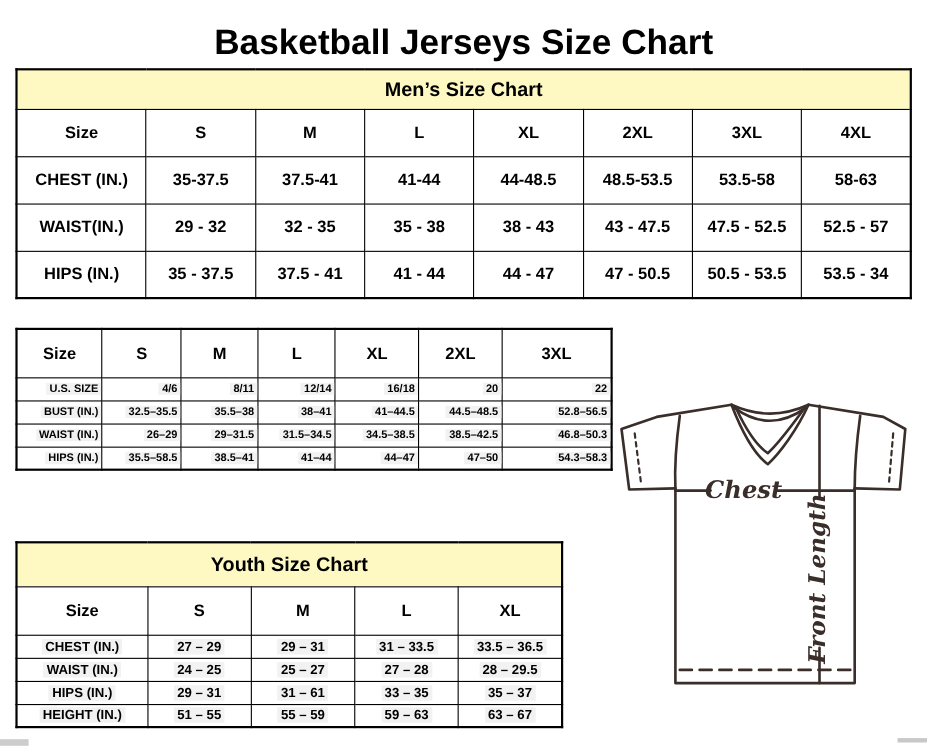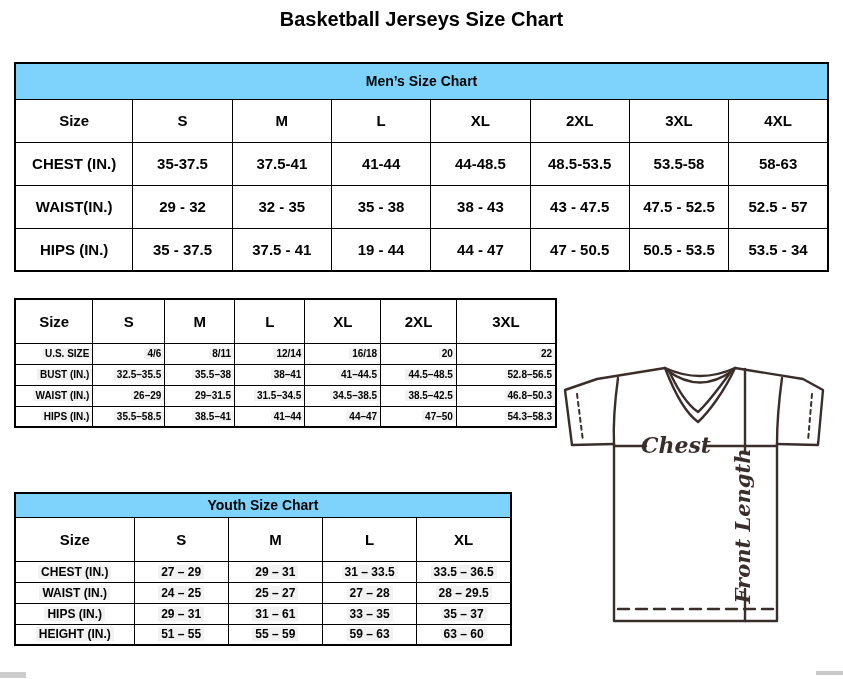--- a/index.html
+++ b/index.html
@@ -7,59 +7,59 @@
   body {
     width: 843px; height: 679px;
     position: relative;
     background: #ffffff;
     font-family: "Liberation Sans", sans-serif;
     color: #000;
     overflow: hidden;
   }
   h1.page-title {
     position: absolute; top: 4px; left: 0; right: 0;
-    margin: 4px;
+    margin: 16px;
     text-align: center;
-    font-size: 20px;
+    font-size: 32px;
     font-weight: bold;
     letter-spacing: 0px;
   }
   table.sizechart {
     position: absolute;
     border-collapse: collapse;
     table-layout: fixed;
     background: #fff;
     border: 2px solid #000;
   }
   table.sizechart th, table.sizechart td {
     border: 1.5px solid #000;
     text-align: center;
     vertical-align: middle;
     font-weight: bold;
     padding: 0;
     overflow: hidden;
     white-space: nowrap;
   }
   table.sizechart tr.cap th {
-    background: #7dd3fc;
-    font-size: 14px;
+    background: #fef9c3;
+    font-size: 18px;
   }
   
   .t-mens { left: 14px; top: 62px; width: 815px; }
   .t-mens tr.cap th { height: 36px; }
   .t-mens tr.hdr th { height: 43px; font-size: 15px; }
   .t-mens tbody th, .t-mens tbody td { height: 43px; font-size: 15px; }
   
   .t-womens { left: 14px; top: 298px; width: 543px; }
   .t-womens tr.cap th { height: 39px; }
   .t-womens tr.hdr th { height: 44px; font-size: 15px; }
   .t-womens tbody th, .t-womens tbody td { height: 21px; font-size: 10px; text-align: right; }
   
   .t-youth { left: 14px; top: 492px; width: 498px; }
-  .t-youth tr.cap th { height: 24px; }
+  .t-youth tr.cap th { height: 40px; }
   .t-youth tr.hdr th { height: 44px; font-size: 15px; }
   .t-youth tbody th, .t-youth tbody td { height: 21px; font-size: 12px; }
   
   .hl { background: #f2f2f2; padding: 0 3px; }
   
   .jersey-diagram {
     position: absolute;
     left: 557px; top: 360px;
     width: 286px; height: 304px;
   }
@@ -130,21 +130,21 @@
         <td><span>35 - 38</span></td>
         <td><span>38 - 43</span></td>
         <td><span>43 - 47.5</span></td>
         <td><span>47.5 - 52.5</span></td>
         <td><span>52.5 - 57</span></td>
       </tr>
       <tr>
         <th><span>HIPS (IN.)</span></th>
         <td><span>35 - 37.5</span></td>
         <td><span>37.5 - 41</span></td>
-        <td><span>19 - 44</span></td>
+        <td><span>41 - 44</span></td>
         <td><span>44 - 47</span></td>
         <td><span>47 - 50.5</span></td>
         <td><span>50.5 - 53.5</span></td>
         <td><span>53.5 - 34</span></td>
       </tr>
     </tbody>
 </table>
 
 <table class="sizechart t-womens">
   <colgroup>
@@ -247,21 +247,21 @@
         <td><span class="hl">29 – 31</span></td>
         <td><span class="hl">31 – 61</span></td>
         <td><span class="hl">33 – 35</span></td>
         <td><span class="hl">35 – 37</span></td>
       </tr>
       <tr>
         <th><span class="hl">HEIGHT (IN.)</span></th>
         <td><span class="hl">51 – 55</span></td>
         <td><span class="hl">55 – 59</span></td>
         <td><span class="hl">59 – 63</span></td>
-        <td><span class="hl">63 – 60</span></td>
+        <td><span class="hl">63 – 67</span></td>
       </tr>
     </tbody>
 </table>
 
 <svg class="jersey-diagram" viewBox="0 0 286 304" xmlns="http://www.w3.org/2000/svg">
   <g stroke="#3a2e2a" stroke-width="2.4" fill="none" stroke-linejoin="round" stroke-linecap="round">
 
     <path d="M108,8 L40,19 L8,30 L15,85 L57,84"></path>
 
     <path d="M178,8 L246,19 L266,30 L261,85 L220,84"></path>

